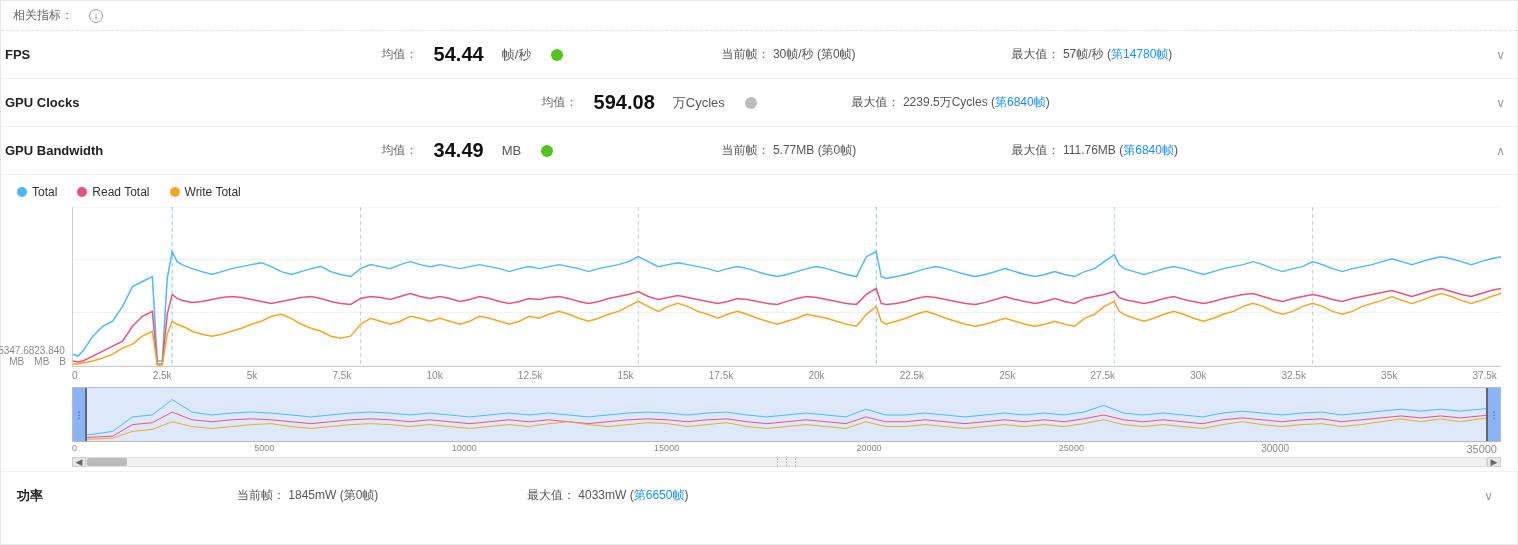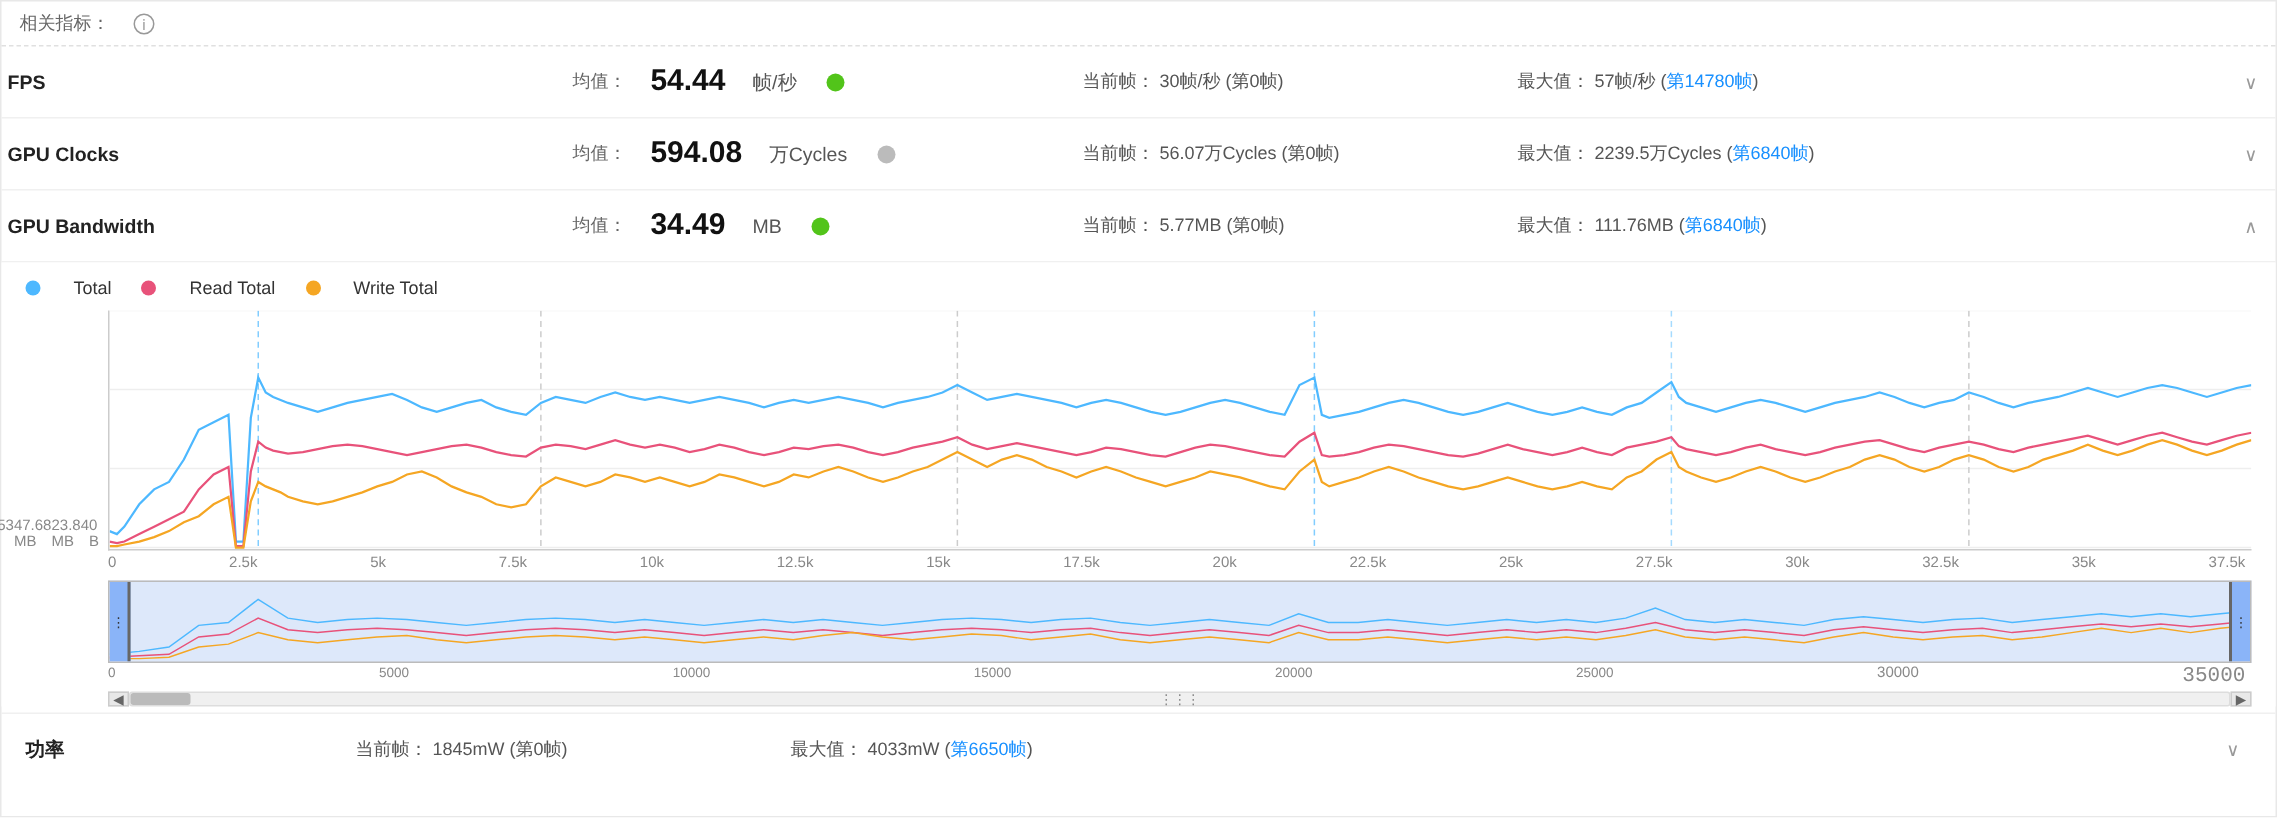--- a/index.html
+++ b/index.html
@@ -109,21 +109,21 @@
     }
     .chart-legend {
       display: flex;
       gap: 20px;
       margin-bottom: 8px;
       align-items: center;
     }
     .legend-item {
       display: flex;
       align-items: center;
-      gap: 22px;
+      gap: 5px;
       font-size: 12px;
       color: #333;
     }
     .legend-dot {
       width: 10px;
       height: 10px;
       border-radius: 50%;
     }
     .y-axis-label {
       font-size: 10px;
@@ -189,24 +189,20 @@
     <span class="expand-icon">∨</span>
   </div>
 
   <div class="metric-row">
     <span class="metric-name">GPU Clocks</span>
     <div class="metric-avg">
       <span class="metric-avg-label">均值：</span>
       <span class="metric-avg-value">594.08</span>
       <span class="metric-avg-unit">万Cycles</span>
       <span class="status-dot status-gray"></span>
-    </div>
-    <div class="metric-current">
-      <span>当前帧：</span>
-      <span>56.07万Cycles (第0帧)</span>
     </div>
     <div class="metric-max">
       <span>最大值：</span>
       <span>2239.5万Cycles</span>
       (<a href="#">第6840帧</a>)
     </div>
     <span class="expand-icon">∨</span>
   </div>
 
   <div class="metric-row">
@@ -322,21 +318,21 @@
       </div>
 
       <div style="display:flex; justify-content:space-between; margin-left:55px; margin-top:1px; padding-right:4px;">
         <span class="mini-x-label" style="font-size:9px;color:#888;">0</span>
         <span class="mini-x-label" style="font-size:9px;color:#888;">5000</span>
         <span class="mini-x-label" style="font-size:9px;color:#888;">10000</span>
         <span class="mini-x-label" style="font-size:9px;color:#888;">15000</span>
         <span class="mini-x-label" style="font-size:9px;color:#888;">20000</span>
         <span class="mini-x-label" style="font-size:9px;color:#888;">25000</span>
         <span class="mini-x-label" style="font-size:10px;color:#888;">30000</span>
-        <span class="mini-x-label" style="font-size:14px;color:#888;font-family:Liberation Mono, monospace;">35000</span>
+        <span class="mini-x-label" style="font-size:11px;color:#888;">35000</span>
       </div>
 
       <div style="display:flex; align-items:center; margin-left:55px; margin-top:2px;">
         <div style="width:14px; height:10px; background:#e8e8e8; border:1px solid #ccc; display:flex; align-items:center; justify-content:center; cursor:pointer; font-size:9px; color:#666;">◀</div>
         <div style="flex:1; height:10px; background:#f0f0f0; border:1px solid #ddd; border-radius:2px; position:relative;">
           <div style="position:absolute; left:0; top:0; width:40px; height:100%; background:#bbb; border-radius:2px;"></div>
           <div style="position:absolute; left:50%; top:50%; transform:translate(-50%,-50%); font-size:9px; color:#888;">⋮⋮⋮</div>
         </div>
         <div style="width:14px; height:10px; background:#e8e8e8; border:1px solid #ccc; display:flex; align-items:center; justify-content:center; cursor:pointer; font-size:9px; color:#666;">▶</div>
       </div>

